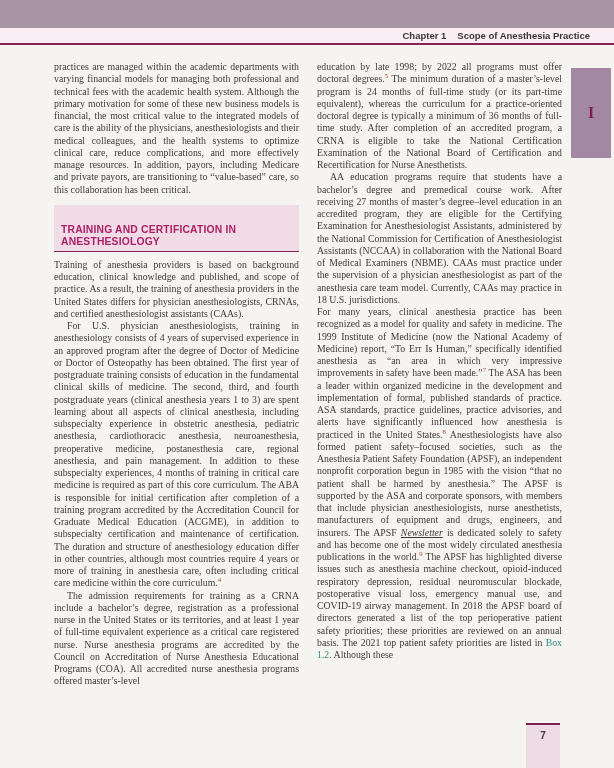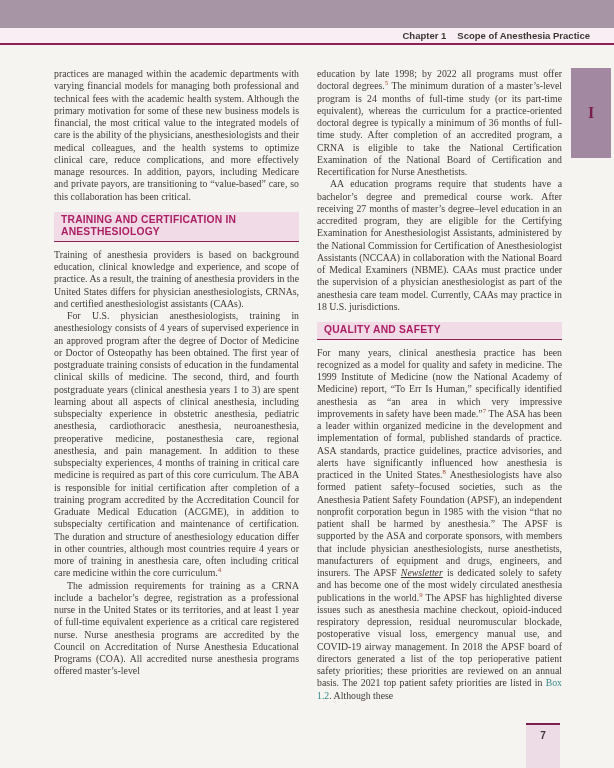--- a/index.html
+++ b/index.html
@@ -23,36 +23,36 @@
     font-size:9.5px;font-weight:bold;color:#3c3733;
     text-align:right;line-height:15px;
     padding-right:24px;box-sizing:border-box;
   }
   .running-header .chap-title{margin-left:11px;}
   .header-rule{
     position:absolute;left:0;top:43px;width:614px;height:2px;
     background:#8b2155;
   }
   .col{
-    position:absolute;top:68px;width:245px;
+    position:absolute;top:61px;width:245px;
     font-size:9.8px;line-height:12.25px;color:#3e3a37;
     text-align:justify;
   }
   .col-left{left:54px;}
   .col-right{left:317px;}
   .body-p{margin:0;padding:0;}
   .indent{text-indent:13px;font-family:Liberation Serif, serif;}
   .section-heading{
     background:#f1dbe7;
     border-bottom:1.5px solid #8b2155;
     color:#ab1f63;
     font-family:"Liberation Sans",sans-serif;
     font-size:10.3px;font-weight:bold;line-height:12.5px;
     letter-spacing:0.2px;
-    padding:2px 6px 2px 7px;
+    padding:19px 6px 2px 7px;
     margin:9px 0 7px 0;
     text-align:left;
   }
   sup.ref{
     font-size:6.8px;line-height:0;vertical-align:super;
     color:#a94c30;cursor:pointer;
   }
   a.boxlink{
     color:#368b8b;text-decoration:none;cursor:pointer;
   }
@@ -84,29 +84,28 @@
 
   <div class="top-band"></div>
 
   <div class="running-header"><span>Chapter 1</span><span class="chap-title">Scope of Anesthesia Practice</span></div>
 
   <div class="header-rule"></div>
 
   <div class="col col-left">
     <p class="body-p">practices are managed within the academic departments with varying financial models for managing both professional and technical fees with the academic health system. Although the primary motivation for some of these new business models is financial, the most critical value to the integrated models of care is the ability of the physicians, anesthesiologists and their medical colleagues, and the health systems to optimize clinical care, reduce complications, and more effectively manage resources. In addition, payors, including Medicare and private payors, are transitioning to “value-based” care, so this collaboration has been critical.</p>
     <div class="section-heading">TRAINING AND CERTIFICATION IN ANESTHESIOLOGY</div>
-    <p class="body-p">Training of anesthesia providers is based on background education, clinical knowledge and experience, and scope of practice. As a result, the training of anesthesia providers in the United States differs for physician anesthesiologists, CRNAs, and certified anesthesiologist assistants (CAAs).</p>
+    <p class="body-p">Training of anesthesia providers is based on background education, clinical knowledge and published, and scope of practice. As a result, the training of anesthesia providers in the United States differs for physician anesthesiologists, CRNAs, and certified anesthesiologist assistants (CAAs).</p>
     <p class="body-p indent"><span>For U.S. physician anesthesiologists, training in anesthesiology consists of 4 years of supervised experience in an approved program after the degree of Doctor of Medicine or Doctor of Osteopathy has been obtained. The first year of postgraduate training consists of education in the fundamental clinical skills of medicine. The second, third, and fourth postgraduate years (clinical anesthesia years 1 to 3) are spent learning about all aspects of clinical anesthesia, including subspecialty experience in obstetric anesthesia, pediatric anesthesia, cardiothoracic anesthesia, neuroanesthesia, preoperative medicine, postanesthesia care, regional anesthesia, and pain management. In addition to these subspecialty experiences, 4 months of training in critical care medicine is required as part of this core curriculum. The ABA is responsible for initial certification after completion of a training program accredited by the Accreditation Council for Graduate Medical Education (ACGME), in addition to subspecialty certification and maintenance of certification. The duration and structure of anesthesiology education differ in other countries, although most countries require 4 years or more of training in anesthesia care, often including critical care medicine within the core curriculum.</span><sup class="ref">4</sup></p>
     <p class="body-p indent">The admission requirements for training as a CRNA include a bachelor’s degree, registration as a professional nurse in the United States or its territories, and at least 1 year of full-time equivalent experience as a critical care registered nurse. Nurse anesthesia programs are accredited by the Council on Accreditation of Nurse Anesthesia Educational Programs (COA). All accredited nurse anesthesia programs offered master’s-level</p>
   </div>
 
   <div class="col col-right">
     <p class="body-p"><span>education by late 1998; by 2022 all programs must offer doctoral degrees.</span><sup class="ref">5</sup><span> The minimum duration of a master’s-level program is 24 months of full-time study (or its part-time equivalent), whereas the curriculum for a practice-oriented doctoral degree is typically a minimum of 36 months of full-time study. After completion of an accredited program, a CRNA is eligible to take the National Certification Examination of the National Board of Certification and Recertification for Nurse Anesthetists.</span></p>
     <p class="body-p indent">AA education programs require that students have a bachelor’s degree and premedical course work. After receiving 27 months of master’s degree–level education in an accredited program, they are eligible for the Certifying Examination for Anesthesiologist Assistants, administered by the National Commission for Certification of Anesthesiologist Assistants (NCCAA) in collaboration with the National Board of Medical Examiners (NBME). CAAs must practice under the supervision of a physician anesthesiologist as part of the anesthesia care team model. Currently, CAAs may practice in 18 U.S. jurisdictions.</p>
-    <div class="section-heading">QUALITY AND SAFETY</div>
     <p class="body-p"><span>For many years, clinical anesthesia practice has been recognized as a model for quality and safety in medicine. The 1999 Institute of Medicine (now the National Academy of Medicine) report, “To Err Is Human,” specifically identified anesthesia as “an area in which very impressive improvements in safety have been made.”</span><sup class="ref">7</sup><span> The ASA has been a leader within organized medicine in the development and implementation of formal, published standards of practice. ASA standards, practice guidelines, practice advisories, and alerts have significantly influenced how anesthesia is practiced in the United States.</span><sup class="ref">8</sup><span> Anesthesiologists have also formed patient safety–focused societies, such as the Anesthesia Patient Safety Foundation (APSF), an independent nonprofit corporation begun in 1985 with the vision “that no patient shall be harmed by anesthesia.” The APSF is supported by the ASA and corporate sponsors, with members that include physician anesthesiologists, nurse anesthetists, manufacturers of equipment and drugs, engineers, and insurers. The APSF </span><em class="nl">Newsletter</em><span> is dedicated solely to safety and has become one of the most widely circulated anesthesia publications in the world.</span><sup class="ref">9</sup><span> The APSF has highlighted diverse issues such as anesthesia machine checkout, opioid-induced respiratory depression, residual neuromuscular blockade, postoperative visual loss, emergency manual use, and COVID-19 airway management. In 2018 the APSF board of directors generated a list of the top perioperative patient safety priorities; these priorities are reviewed on an annual basis. The 2021 top patient safety priorities are listed in </span><a class="boxlink">Box 1.2</a><span>. Although these</span></p>
   </div>
 
   <div class="side-tab">
       <span>I</span>
     </div>
 
   <div class="page-number-box"><span>7</span></div>
 
 </div>

